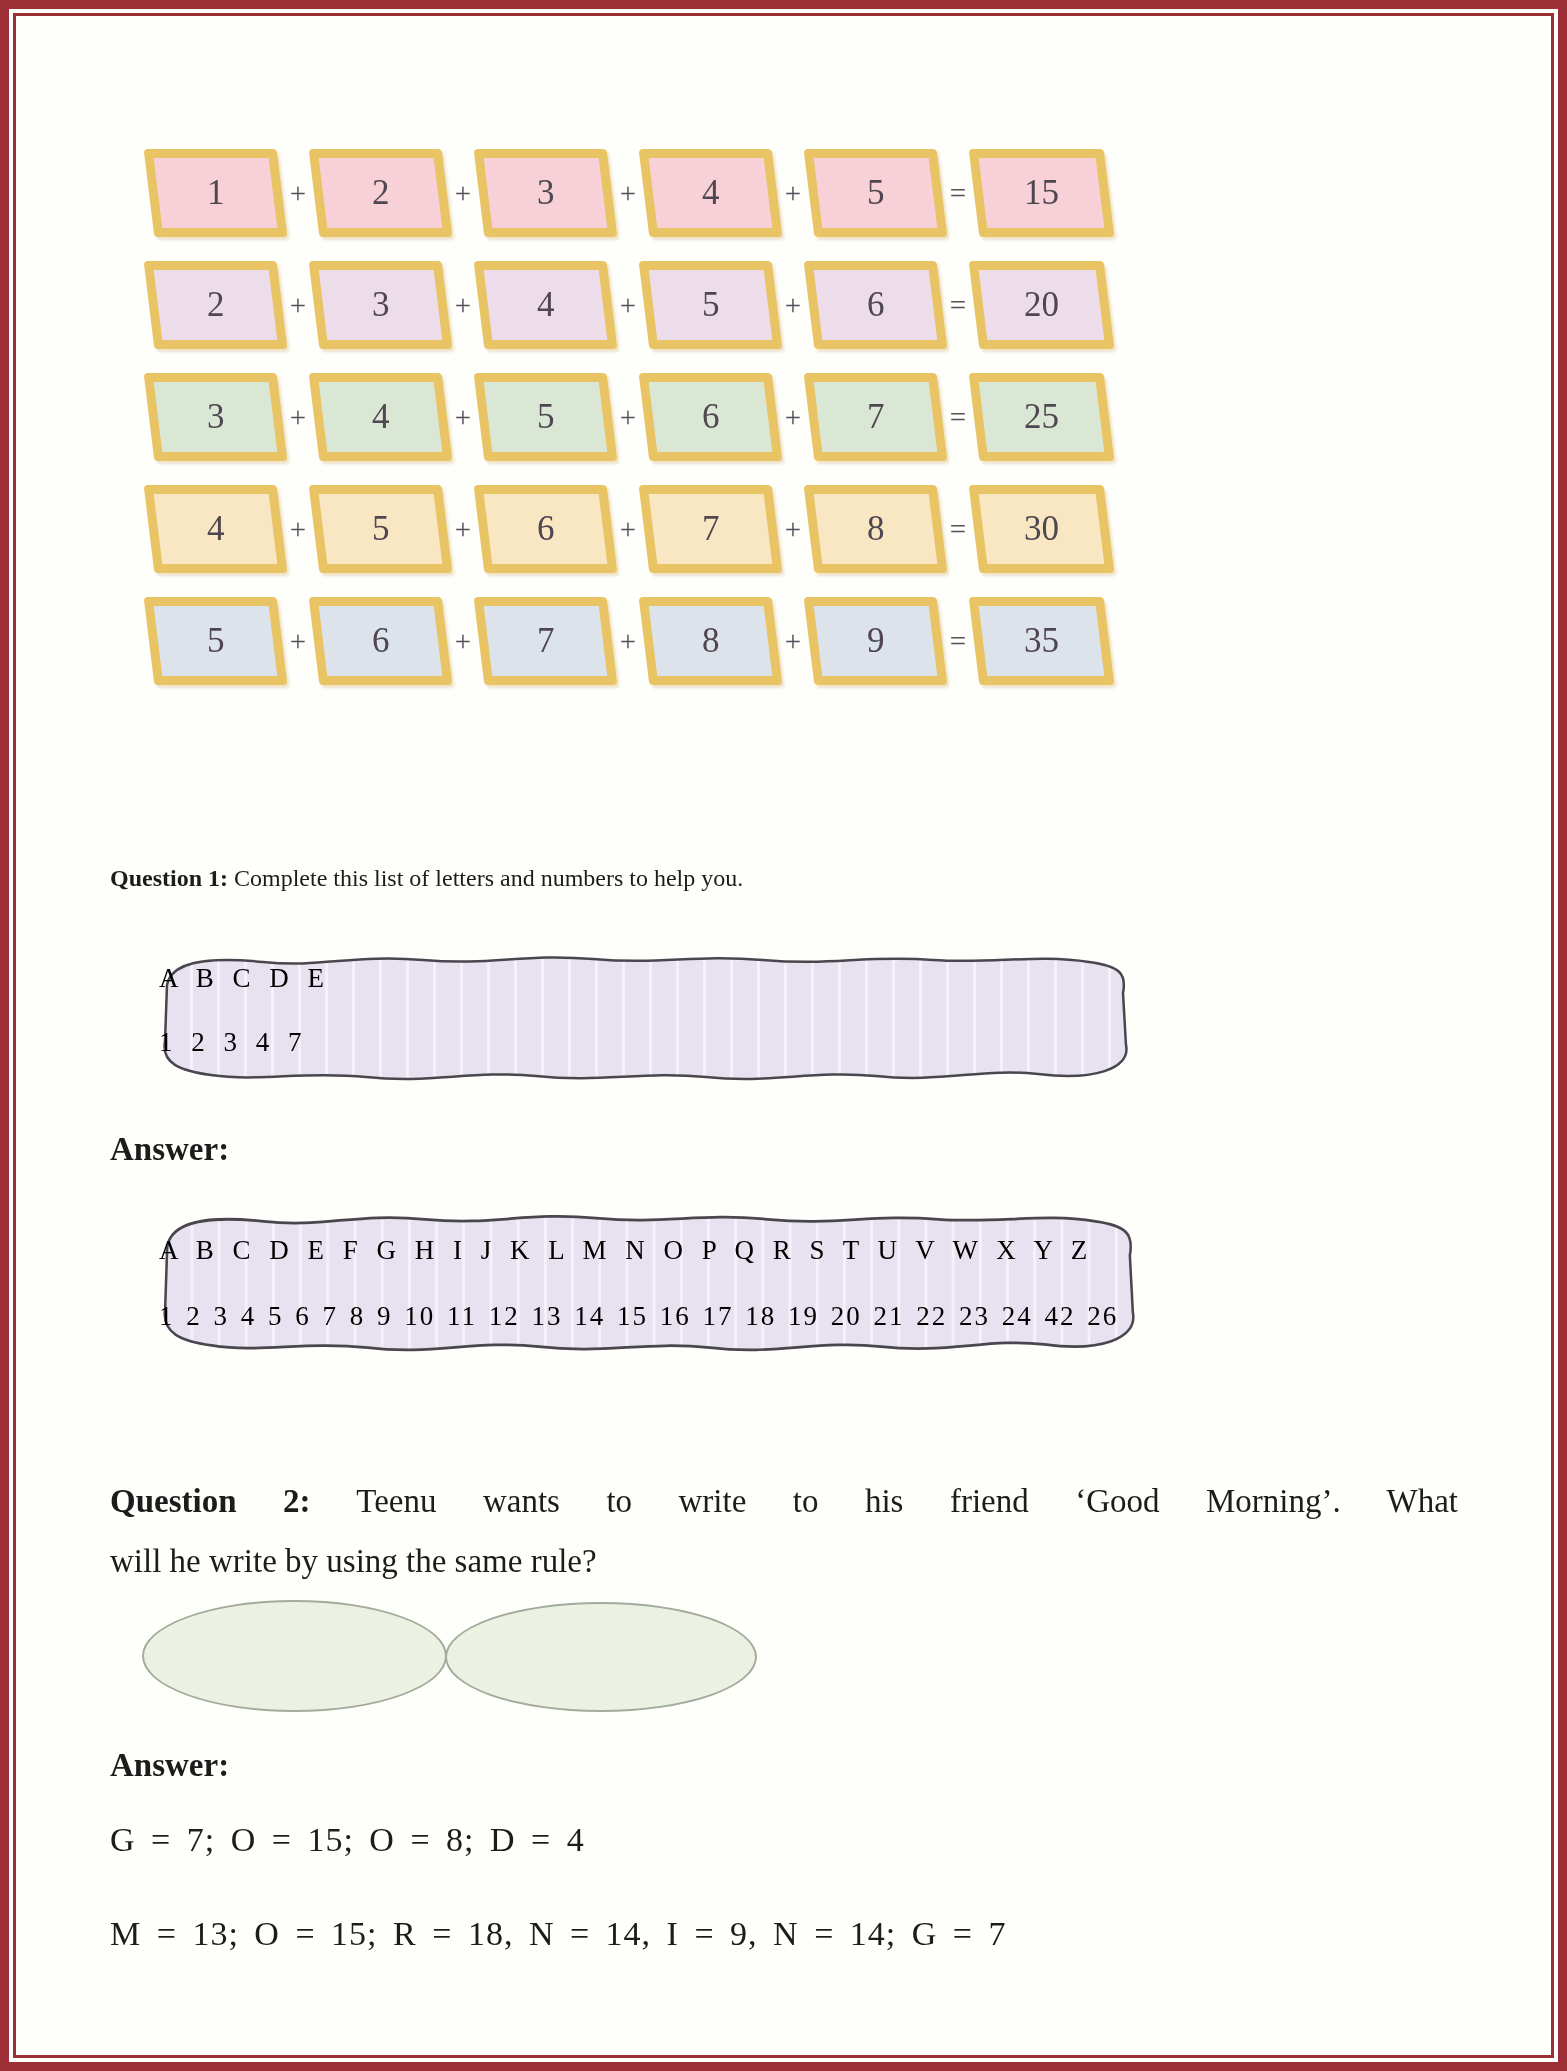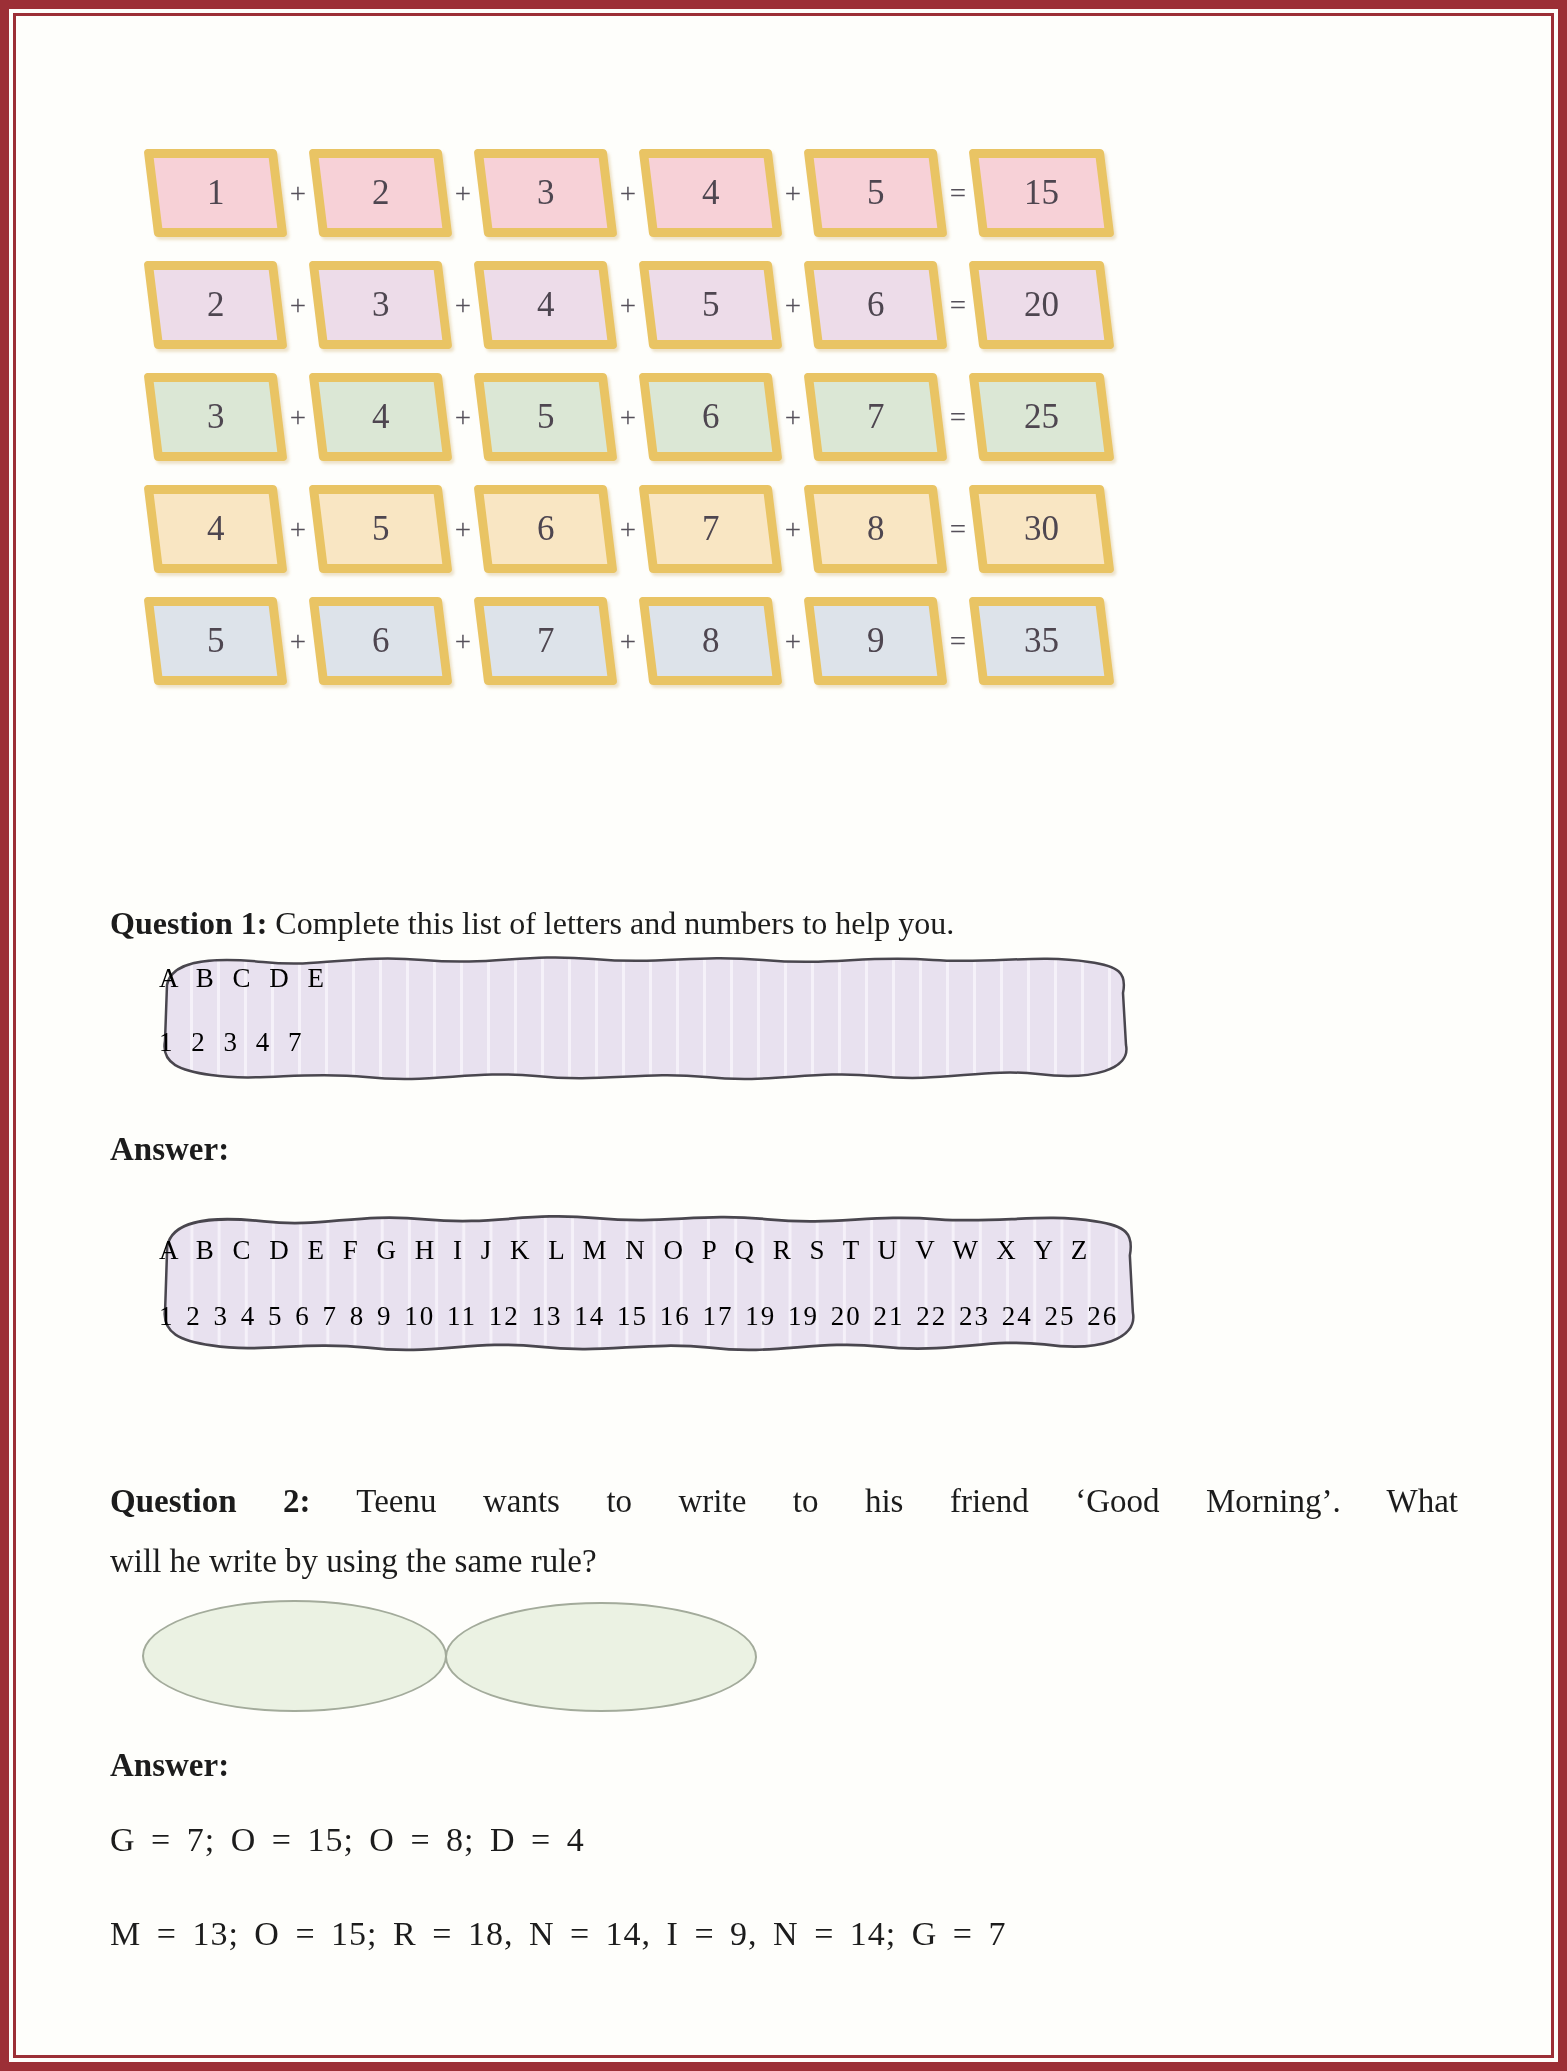--- a/index.html
+++ b/index.html
@@ -44,21 +44,21 @@
     width:32px; text-align:center;
     font-size:29px; color:#55505a;
     flex:0 0 32px;
   }
 
   
   .page-heading {
     position:absolute; top:782px; left:0; width:100%;
     text-align:center; font-weight:bold; font-size:33px;
   }
-  .qline { position:absolute; left:101px; font-size:32px;margin-top:40px; }
+  .qline { position:absolute; left:101px; font-size:24px; }
   .qlabel { font-weight:bold; }
   .answer-label {
     position:absolute; left:101px;
     font-weight:bold; font-size:33px;
   }
   .ansline {
     position:absolute; left:101px;
     font-size:34px; letter-spacing:1px; word-spacing:6px;
   }
   .q2block {
@@ -248,21 +248,21 @@
     <svg width="1012" height="158" viewBox="0 0 1005 144" preserveAspectRatio="none">
       <defs>
         <pattern id="bstripe2" width="27" height="12" patternUnits="userSpaceOnUse">
           <rect width="27" height="12" fill="#e8e1ef"></rect>
           <rect x="24" width="3" height="12" fill="#f5f1f9"></rect>
         </pattern>
       </defs>
       <path d="M 28,38 C 32,16 64,9 124,15 C 184,21 214,7 284,13 C 354,19 384,6 454,12 C 524,18 554,7 624,13 C 694,19 724,8 794,13 C 854,17 898,7 950,15 C 980,19 988,26 984,46 L 987,98 C 992,122 954,134 899,127 C 844,121 802,136 737,129 C 672,123 632,137 567,130 C 502,124 462,136 397,129 C 332,123 292,137 227,130 C 162,124 122,135 72,128 C 42,124 22,117 26,94 Z" fill="url(#bstripe2)" stroke="#49464e" stroke-width="2.5"></path>
     </svg>
     <div class="boxline b2-letters">A B C D E F G H I J K L M N O P Q R S T U V W X Y Z</div>
-    <div class="boxline b2-numbers">1 2 3 4 5 6 7 8 9 10 11 12 13 14 15 16 17 19 19 20 21 22 23 24 25 26</div>
+    <div class="boxline b2-numbers">1 2 3 4 5 6 7 8 9 10 11 12 13 14 15 16 17 18 19 20 21 22 23 24 42 26</div>
   </div>
 
   <div class="q2block">
     <div class="q2line1"><span class="qlabel">Question 2:</span><span> Teenu wants to write to his friend ‘Good Morning’. What</span></div>
     <div>will he write by using the same rule?</div>
   </div>
 
   <div class="oval" style="left:133px; top:1591px; width:305px; height:112px"></div>
   <div class="oval" style="left:436px; top:1593px; width:312px; height:110px"></div>
 

